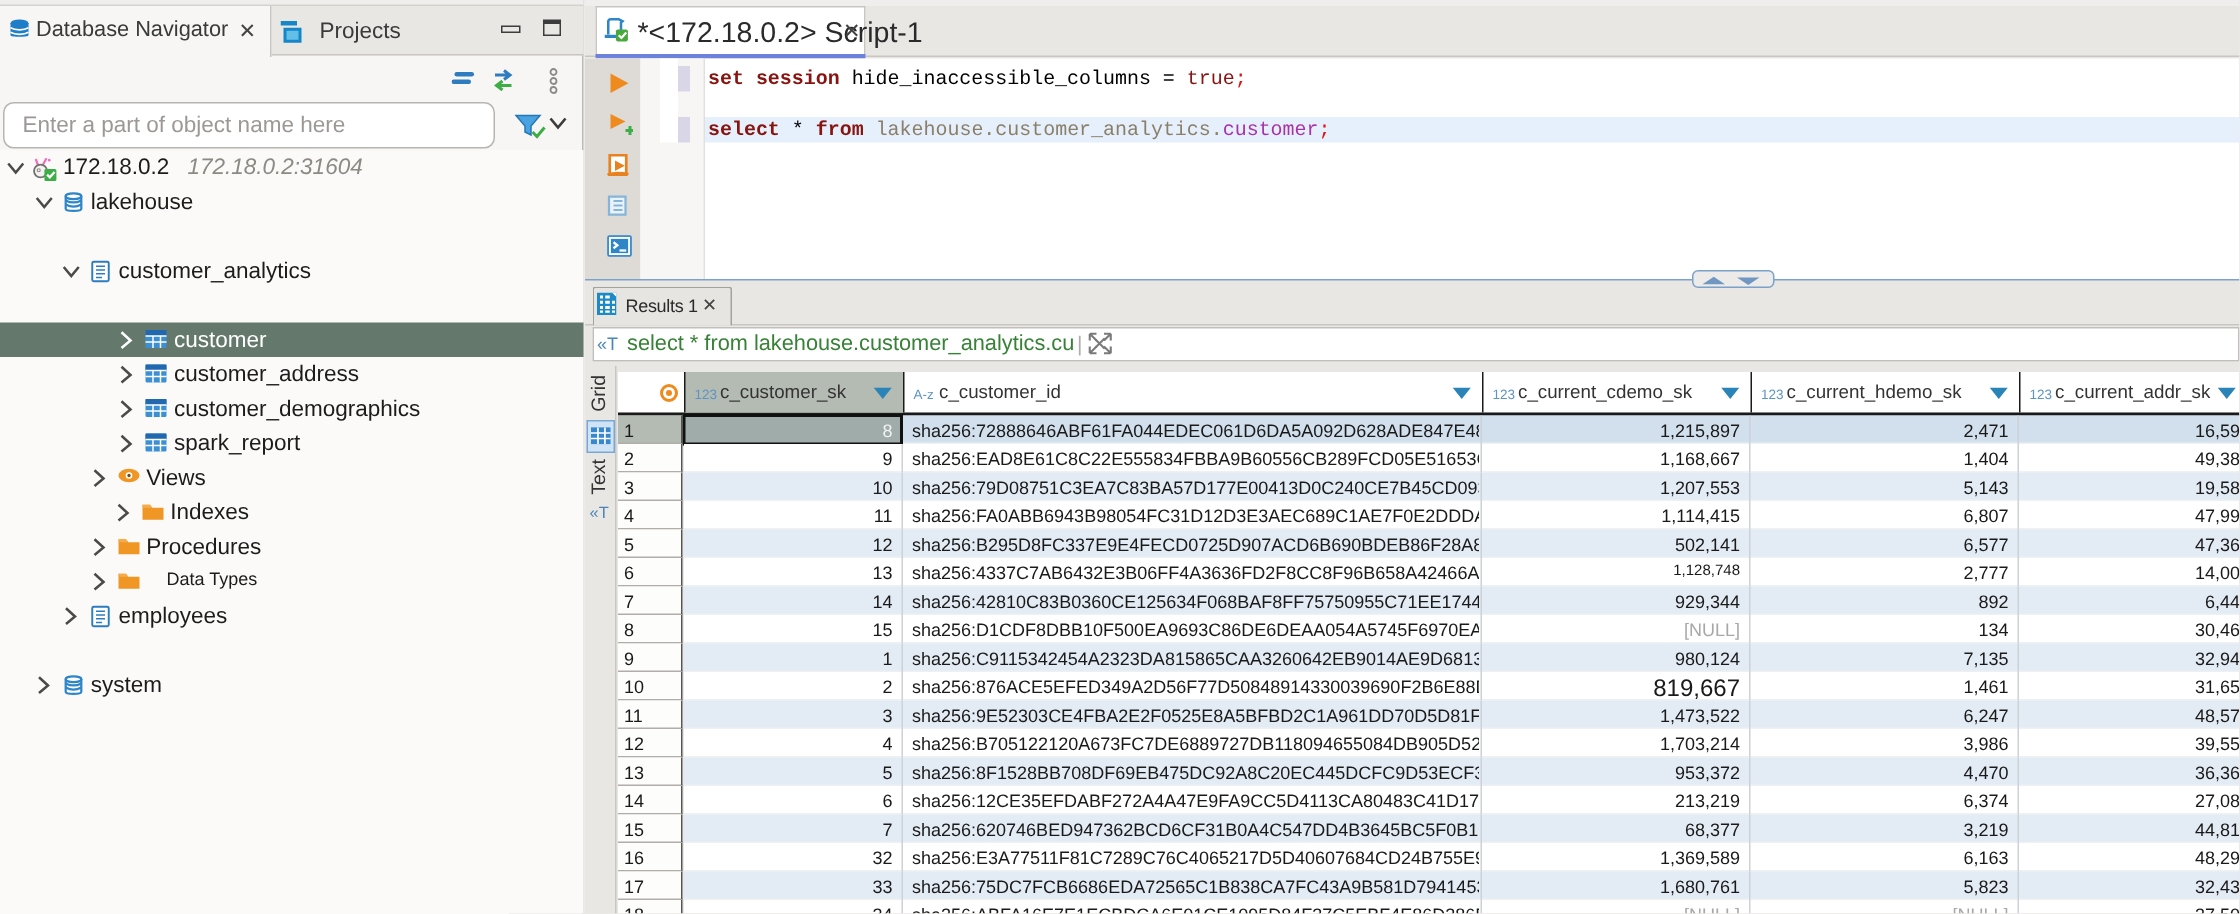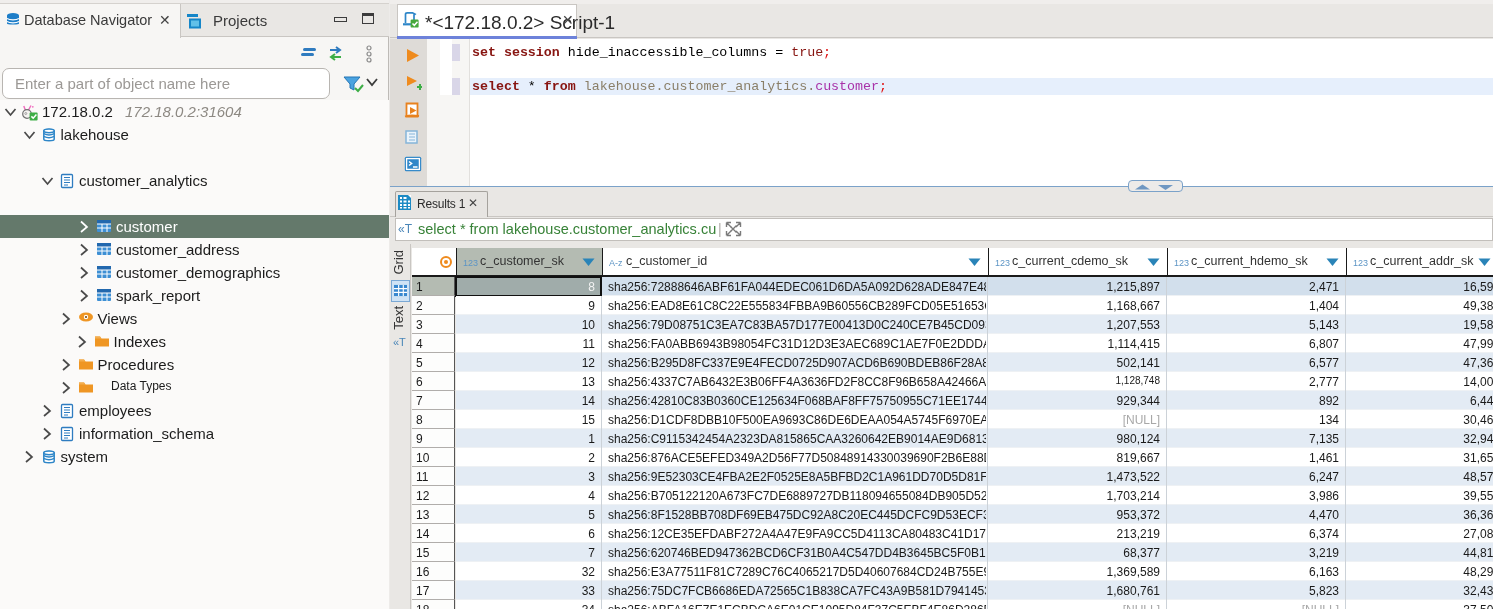--- a/index.html
+++ b/index.html
@@ -221,32 +221,20 @@
         <svg class="abs" style="left:42px;top:5px;" width="10" height="13">
           <path d="M2 1.5 L8 7 L2 12" stroke="#4a4a4a" stroke-width="1.7" fill="none"></path>
         </svg>
         <span class="abs" style="left:59px;top:4px;">
           <svg width="16" height="16" viewBox="0 0 16 16">
             <rect x="2.5" y="1.5" width="11" height="13" rx="1" fill="#fff" stroke="#2e7cc0" stroke-width="1.3"></rect>
             <path d="M5 4.5 h6 M5 7 h6 M5 9.5 h6 M5 12 h4" stroke="#2e7cc0" stroke-width="1"></path>
           </svg>
         </span>
         <span class="abs" style="left:79px;top:3px;font-size:15px;color:#1c1c1c;">employees</span>
-      </div>
-      <div class="abs" style="left:0;top:322px;width:389px;height:23px;">
-        <svg class="abs" style="left:42px;top:5px;" width="10" height="13">
-          <path d="M2 1.5 L8 7 L2 12" stroke="#4a4a4a" stroke-width="1.7" fill="none"></path>
-        </svg>
-        <span class="abs" style="left:59px;top:4px;">
-          <svg width="16" height="16" viewBox="0 0 16 16">
-            <rect x="2.5" y="1.5" width="11" height="13" rx="1" fill="#fff" stroke="#2e7cc0" stroke-width="1.3"></rect>
-            <path d="M5 4.5 h6 M5 7 h6 M5 9.5 h6 M5 12 h4" stroke="#2e7cc0" stroke-width="1"></path>
-          </svg>
-        </span>
-        <span class="abs" style="left:79px;top:3px;font-size:15px;color:#1c1c1c;">information_schema</span>
       </div>
       <div class="abs" style="left:0;top:345px;width:389px;height:23px;">
         <svg class="abs" style="left:23.5px;top:5px;" width="10" height="13">
           <path d="M2 1.5 L8 7 L2 12" stroke="#4a4a4a" stroke-width="1.7" fill="none"></path>
         </svg>
         <span class="abs" style="left:40.5px;top:4px;">
           <svg width="16" height="16" viewBox="0 0 16 16">
             <path d="M2.8 3.8 C2.8 1.9 13.2 1.9 13.2 3.8 L13.2 12.2 C13.2 14.1 2.8 14.1 2.8 12.2 Z" fill="#fff" stroke="#2e86c8" stroke-width="1.5"></path>
             <path d="M2.8 6.6 C6 8.3 10 8.3 13.2 6.6 M2.8 9.4 C6 11.1 10 11.1 13.2 9.4" stroke="#2e86c8" stroke-width="1.5" fill="none"></path>
             <ellipse cx="8" cy="3.8" rx="5.2" ry="1.9" fill="#fff" stroke="#2e86c8" stroke-width="1.5"></ellipse>
@@ -538,21 +526,21 @@
       <span class="abs" style="left:956px;top:188px;width:154px;text-align:right;font-size:12px;color:#1a1a1a;">32,946</span>
       <div class="abs" style="left:22px;top:204px;width:43px;height:19px;background:#fdfdfc;border-bottom:1px solid #b0adaa;border-right:1px solid #555;"></div>
       <span class="abs" style="left:26px;top:207px;font-size:12px;color:#1a1a1a;">10</span>
       <div class="abs" style="left:66px;top:204px;width:1037px;height:19px;background:#ffffff;border-bottom:1px solid #eef1f4;"></div>
       <div class="abs" style="left:211px;top:204px;width:1px;height:19px;background:#ccd2d8;"></div>
       <div class="abs" style="left:597px;top:204px;width:1px;height:19px;background:#ccd2d8;"></div>
       <div class="abs" style="left:776px;top:204px;width:1px;height:19px;background:#ccd2d8;"></div>
       <div class="abs" style="left:955px;top:204px;width:1px;height:19px;background:#ccd2d8;"></div>
       <span class="abs" style="left:65px;top:207px;width:140px;text-align:right;font-size:12px;color:#1a1a1a;">2</span>
       <div class="abs" style="left:218px;top:207px;width:378px;height:15px;overflow:hidden;font-size:12px;color:#1a1a1a;white-space:nowrap;">sha256:876ACE5EFED349A2D56F77D50848914330039690F2B6E88D</div>
-      <span class="abs" style="left:598px;top:207px;width:172px;text-align:right;font-size:12px;color:#1a1a1a;">819,667</span>
+      <span class="abs" style="left:598px;top:207px;width:172px;text-align:right;font-size:16px;color:#1a1a1a;">819,667</span>
       <span class="abs" style="left:777px;top:207px;width:172px;text-align:right;font-size:12px;color:#1a1a1a;">1,461</span>
       <span class="abs" style="left:956px;top:207px;width:154px;text-align:right;font-size:12px;color:#1a1a1a;">31,655</span>
       <div class="abs" style="left:22px;top:223px;width:43px;height:19px;background:#fdfdfc;border-bottom:1px solid #b0adaa;border-right:1px solid #555;"></div>
       <span class="abs" style="left:26px;top:226px;font-size:12px;color:#1a1a1a;">11</span>
       <div class="abs" style="left:66px;top:223px;width:1037px;height:19px;background:#e3ebf4;border-bottom:1px solid #eef1f4;"></div>
       <div class="abs" style="left:211px;top:223px;width:1px;height:19px;background:#ccd2d8;"></div>
       <div class="abs" style="left:597px;top:223px;width:1px;height:19px;background:#ccd2d8;"></div>
       <div class="abs" style="left:776px;top:223px;width:1px;height:19px;background:#ccd2d8;"></div>
       <div class="abs" style="left:955px;top:223px;width:1px;height:19px;background:#ccd2d8;"></div>
       <span class="abs" style="left:65px;top:226px;width:140px;text-align:right;font-size:12px;color:#1a1a1a;">3</span>

